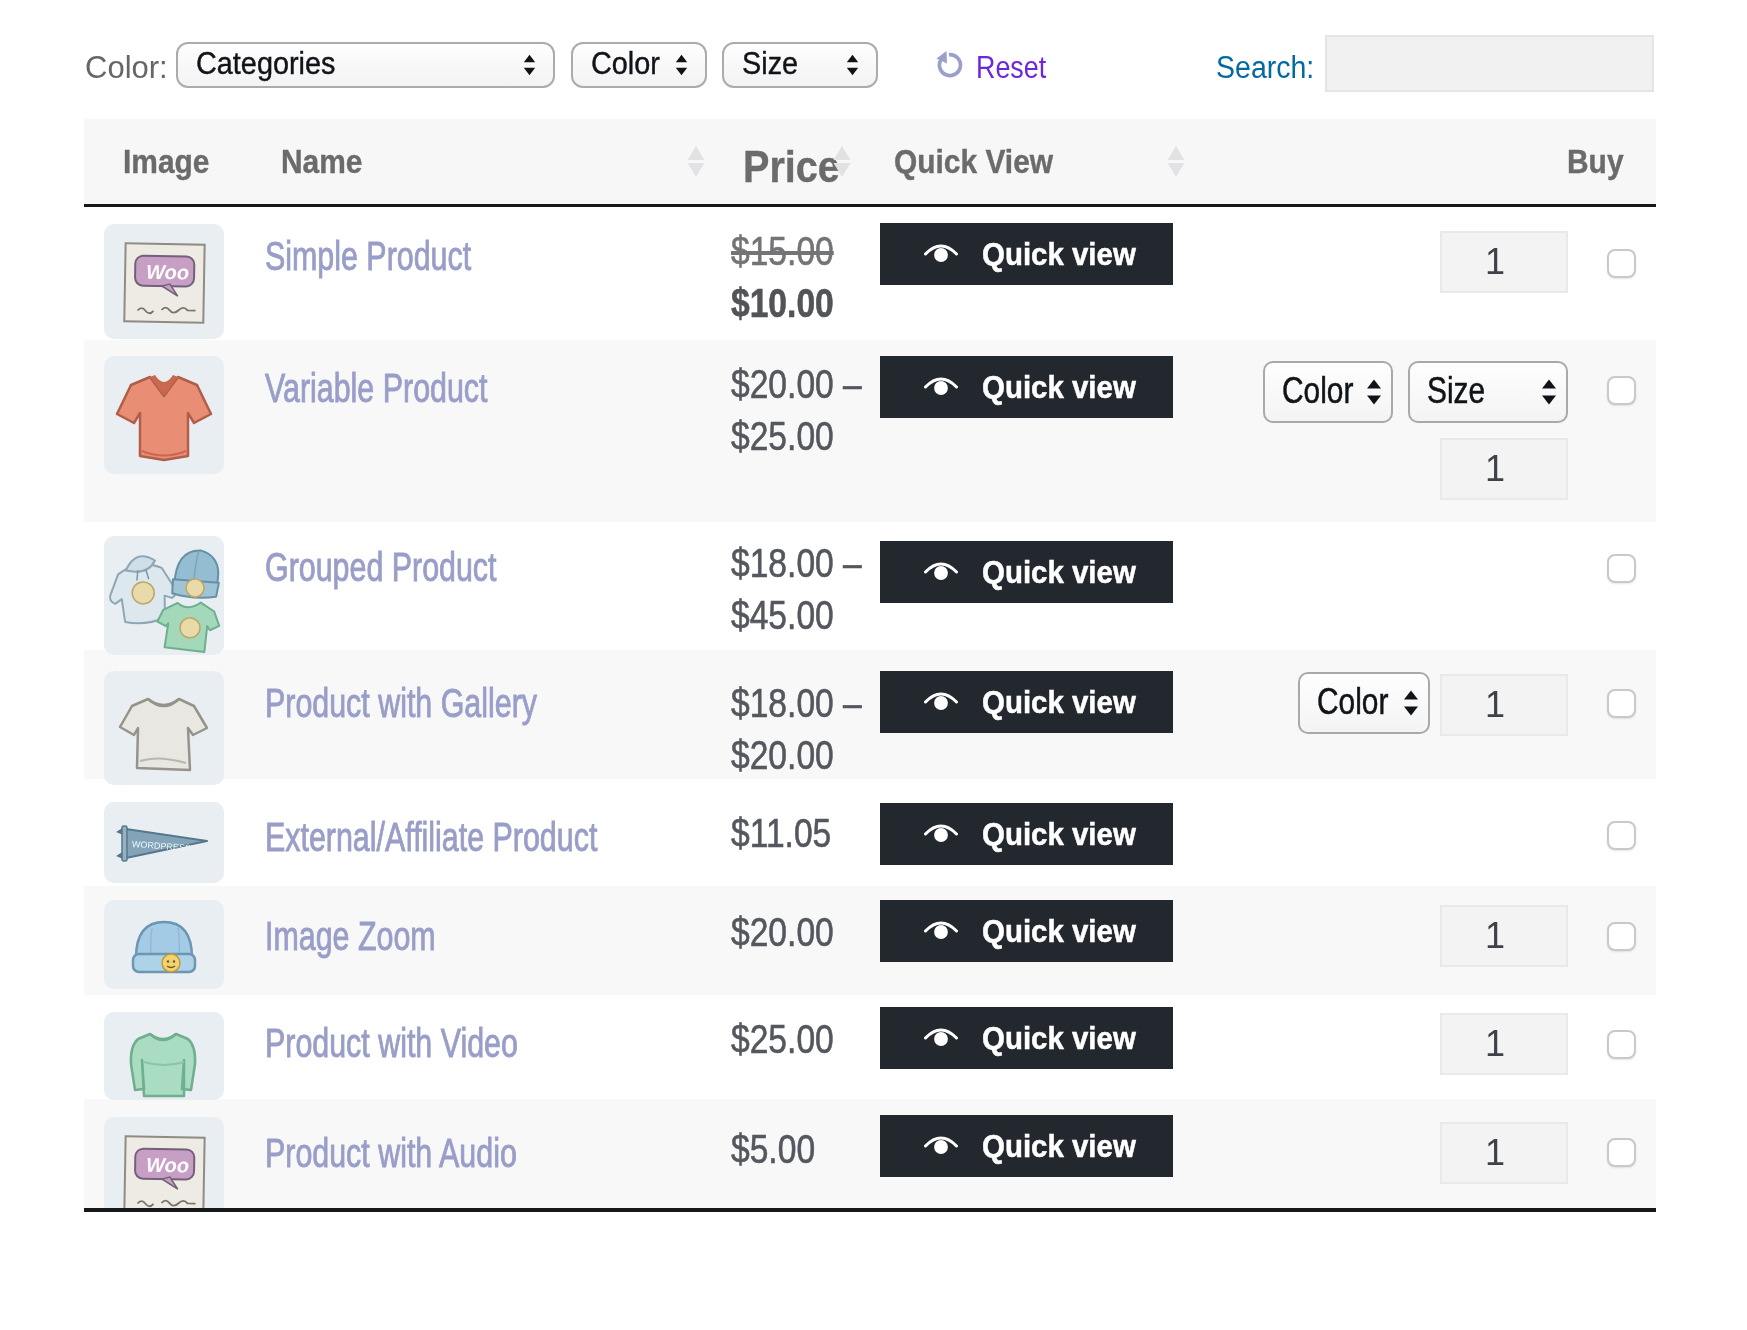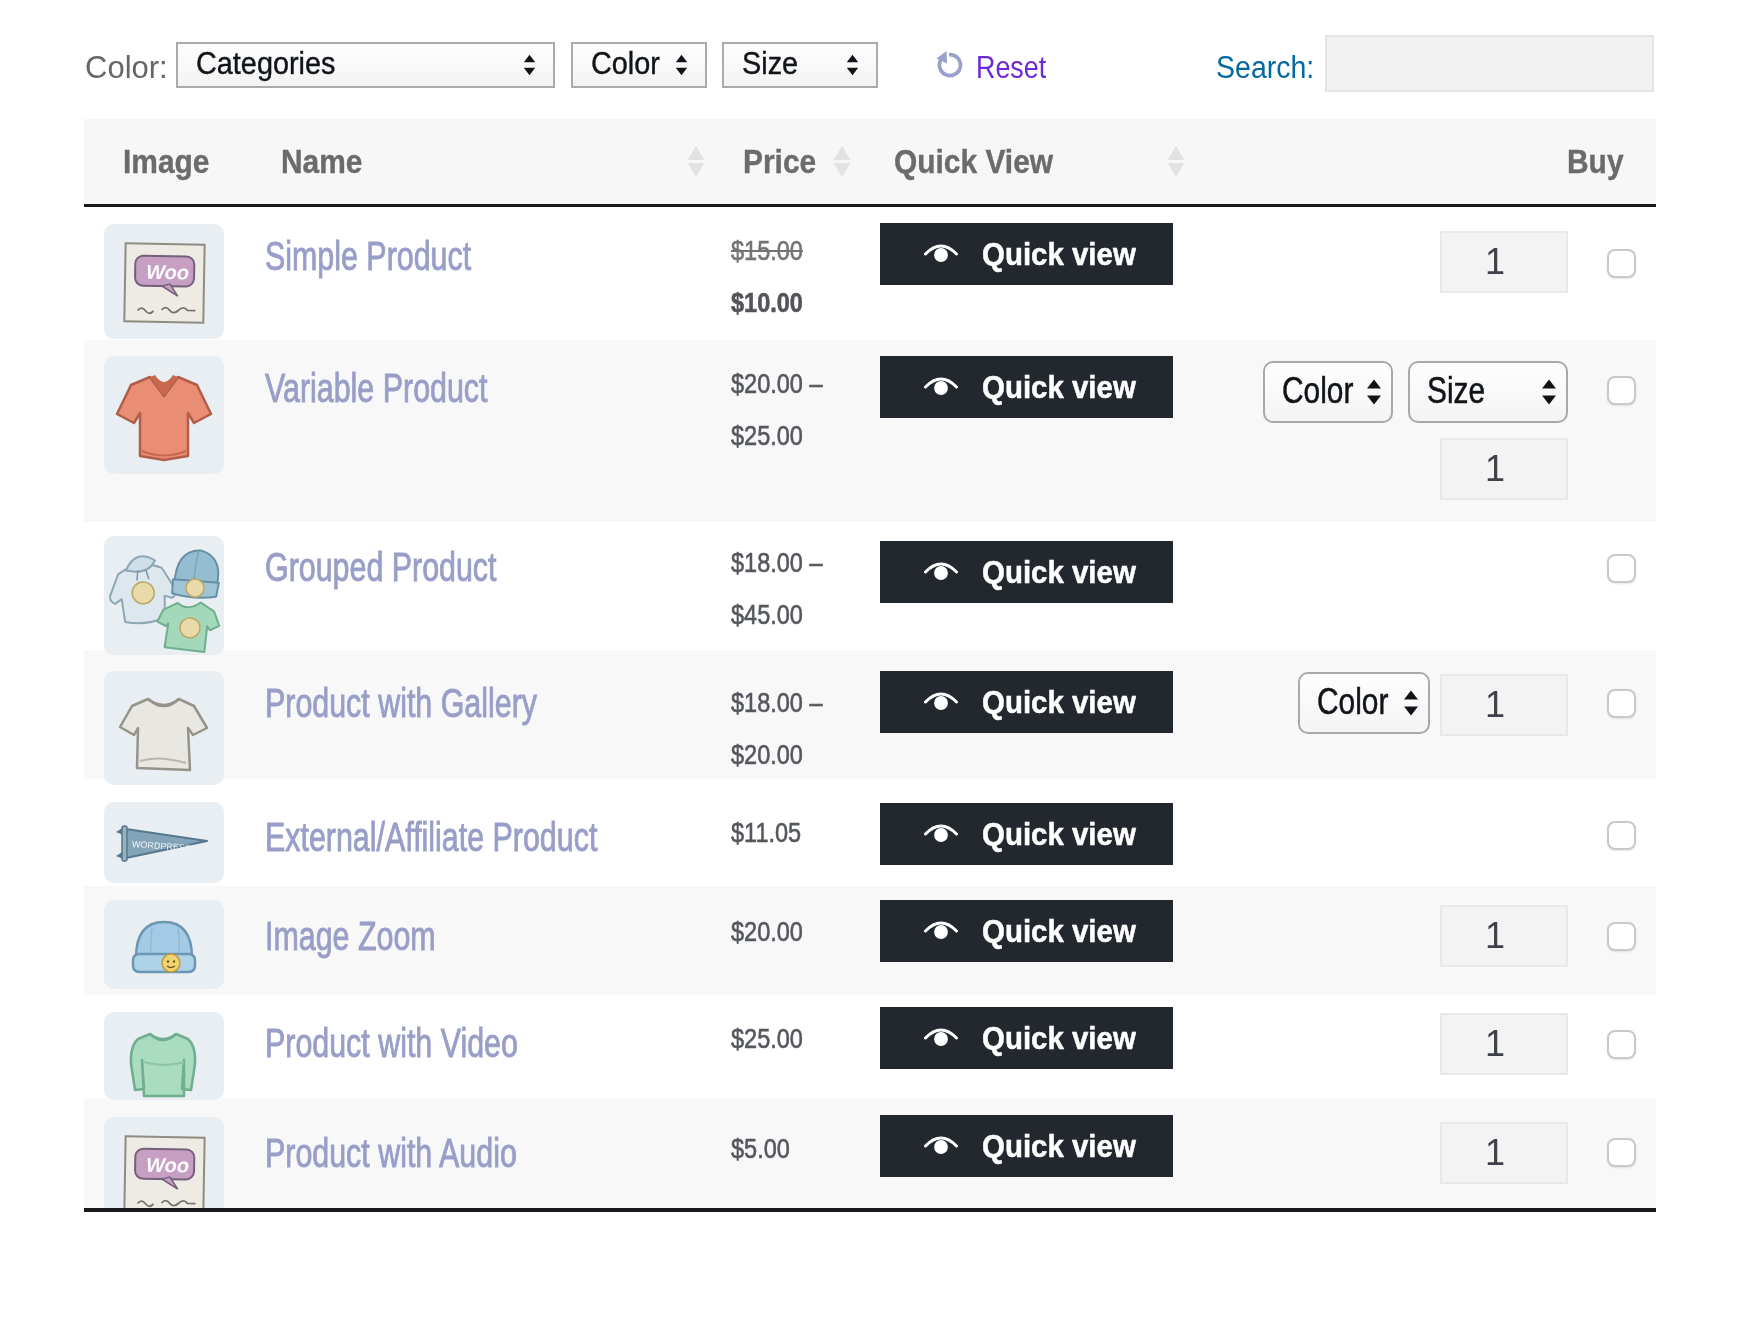--- a/index.html
+++ b/index.html
@@ -1,32 +1,32 @@
 <!DOCTYPE html>
 <html><head><meta charset="utf-8"><style>
 *{margin:0;padding:0;box-sizing:border-box}
 html,body{width:1747px;height:1330px;background:#fff;overflow:hidden}
 body{font-family:"Liberation Sans",sans-serif}
 #page{position:relative;width:1747px;height:1330px}
 .abs{position:absolute}
 .txt{position:absolute;white-space:nowrap;line-height:1}
 .stripe{position:absolute;left:84px;width:1572px;background:#f8f8f9}
 .name{font-size:40px;color:#999ec8;transform:scaleX(.76);transform-origin:0 0;-webkit-text-stroke:.9px #999ec8}
-.price{font-size:28px;line-height:52px;color:#54575d}
+.price{font-size:40px;line-height:52px;color:#54575d}
 .price span{display:inline-block;transform:scaleX(.84);transform-origin:0 50%;-webkit-text-stroke:.6px currentColor}
 .price .strike{color:#737476;text-decoration:line-through}
 .price .sale{color:#525458;font-weight:700}
 .qv{position:absolute;left:880px;width:293px;height:62px;background:#23272e;display:flex;align-items:center;justify-content:flex-start;padding-left:44px}
 .qv span{color:#fff;font-size:32px;font-weight:700;margin-left:24px;transform:scaleX(.92);transform-origin:0 50%;-webkit-text-stroke:.5px #fff}
 .qty{position:absolute;left:1440px;width:128px;height:62px;background:#f3f3f4;border:2px solid #e9e9ea;display:flex;align-items:center;justify-content:center;padding-right:18px;font-size:36px;color:#3e4147}
 .chk{position:absolute;left:1607px;width:29px;height:29px;background:#fff;border:2px solid #c9c9c9;border-radius:8px;box-shadow:0 1px 2px rgba(0,0,0,.1)}
 .vsel{position:absolute;height:62px;border:2px solid #a9a9a9;border-radius:10px;background:linear-gradient(#fefefe,#f4f4f4);font-size:36px;color:#101418}
 .vsel>span{position:absolute;left:17px;top:50%;transform:translateY(-52%) scaleX(.83);transform-origin:0 50%;-webkit-text-stroke:.5px currentColor}
 .vsel>svg{position:absolute;right:9px;top:50%;transform:translateY(-50%)}
-.fsel{position:absolute;top:42px;height:46px;border:2px solid #ababab;border-radius:0;background:linear-gradient(#fefefe,#f3f3f3);font-size:31px;color:#101418}
+.fsel{position:absolute;top:42px;height:46px;border:2px solid #ababab;border-radius:12px;background:linear-gradient(#fefefe,#f3f3f3);font-size:31px;color:#101418}
 .fsel>span{position:absolute;left:18px;top:50%;transform:translateY(-52%) scaleX(.93);transform-origin:0 50%;-webkit-text-stroke:.4px currentColor}
 .fsel>svg{position:absolute;right:17px;top:50%;transform:translateY(-50%)}
 .sx92{display:inline-block;transform:scaleX(.92);transform-origin:0 0}
 .sx84{display:inline-block;transform:scaleX(.84);transform-origin:0 0}
 .sx82{display:inline-block;transform:scaleX(.82);transform-origin:0 0;-webkit-text-stroke:.7px currentColor}
 .sx88{display:inline-block;transform:scaleX(.875);transform-origin:center center;-webkit-text-stroke:.5px currentColor}
 .hx{display:inline-block;transform:scaleX(.88);transform-origin:0 0;-webkit-text-stroke:.4px currentColor}
 </style></head><body>
 <div id="page">
 <div class="txt" style="left:85px;top:52px;font-size:31px;color:#666">Color:</div>
@@ -55,21 +55,21 @@
 <path d="M13 4.6 A 10.5 10.5 0 1 1 4.9 9.75" fill="none" stroke="#9aa0cc" stroke-width="3.7"></path>
 <path d="M10.5 1 L0.5 8.5 L11 13.5 Z" fill="#9aa0cc"></path>
     </svg>
 <div class="txt" style="left:976px;top:51px;font-size:32px;color:#6d28d9"><span class="sx84">Reset</span></div>
 <div class="txt" style="left:1216px;top:52px;font-size:31px;color:#0369a1"><span class="sx92">Search:</span></div>
 <div class="abs" style="left:1325px;top:35px;width:329px;height:57px;background:#f1f1f1;border:2px solid #e5e5e5"></div>
 <div class="abs" style="left:84px;top:119px;width:1572px;height:85px;background:#f7f7f7"></div>
 <div class="abs" style="left:84px;top:204px;width:1572px;height:3px;background:#17181b"></div>
 <div class="txt" style="left:123px;top:144px;font-size:34px;font-weight:700;color:#6b6b6b"><span class="hx">Image</span></div>
 <div class="txt" style="left:281px;top:144px;font-size:34px;font-weight:700;color:#6b6b6b"><span class="hx">Name</span></div>
-<div class="txt" style="left:743px;top:144px;font-size:34px;font-weight:700;color:#6b6b6b"><span class="hx">Price</span></div>
+<div class="txt" style="left:743px;top:144px;font-size:45px;font-weight:700;color:#6b6b6b"><span class="hx">Price</span></div>
 <div class="txt" style="left:894px;top:144px;font-size:34px;font-weight:700;color:#6b6b6b"><span class="hx">Quick View</span></div>
 <div class="txt" style="left:1567px;top:144px;font-size:34px;font-weight:700;color:#6b6b6b"><span class="hx">Buy</span></div>
 <div class="abs" style="left:687px;top:146px"><svg width="18" height="31" viewBox="0 0 18 31">
         <path d="M9 0 L17.5 14 L0.5 14 Z" fill="#e1e2e4"></path>
         <path d="M0.5 17 L17.5 17 L9 31 Z" fill="#e1e2e4"></path>
       </svg></div>
 <div class="abs" style="left:833px;top:146px"><svg width="18" height="31" viewBox="0 0 18 31">
         <path d="M9 0 L17.5 14 L0.5 14 Z" fill="#e1e2e4"></path>
         <path d="M0.5 17 L17.5 17 L9 31 Z" fill="#e1e2e4"></path>
       </svg></div>

